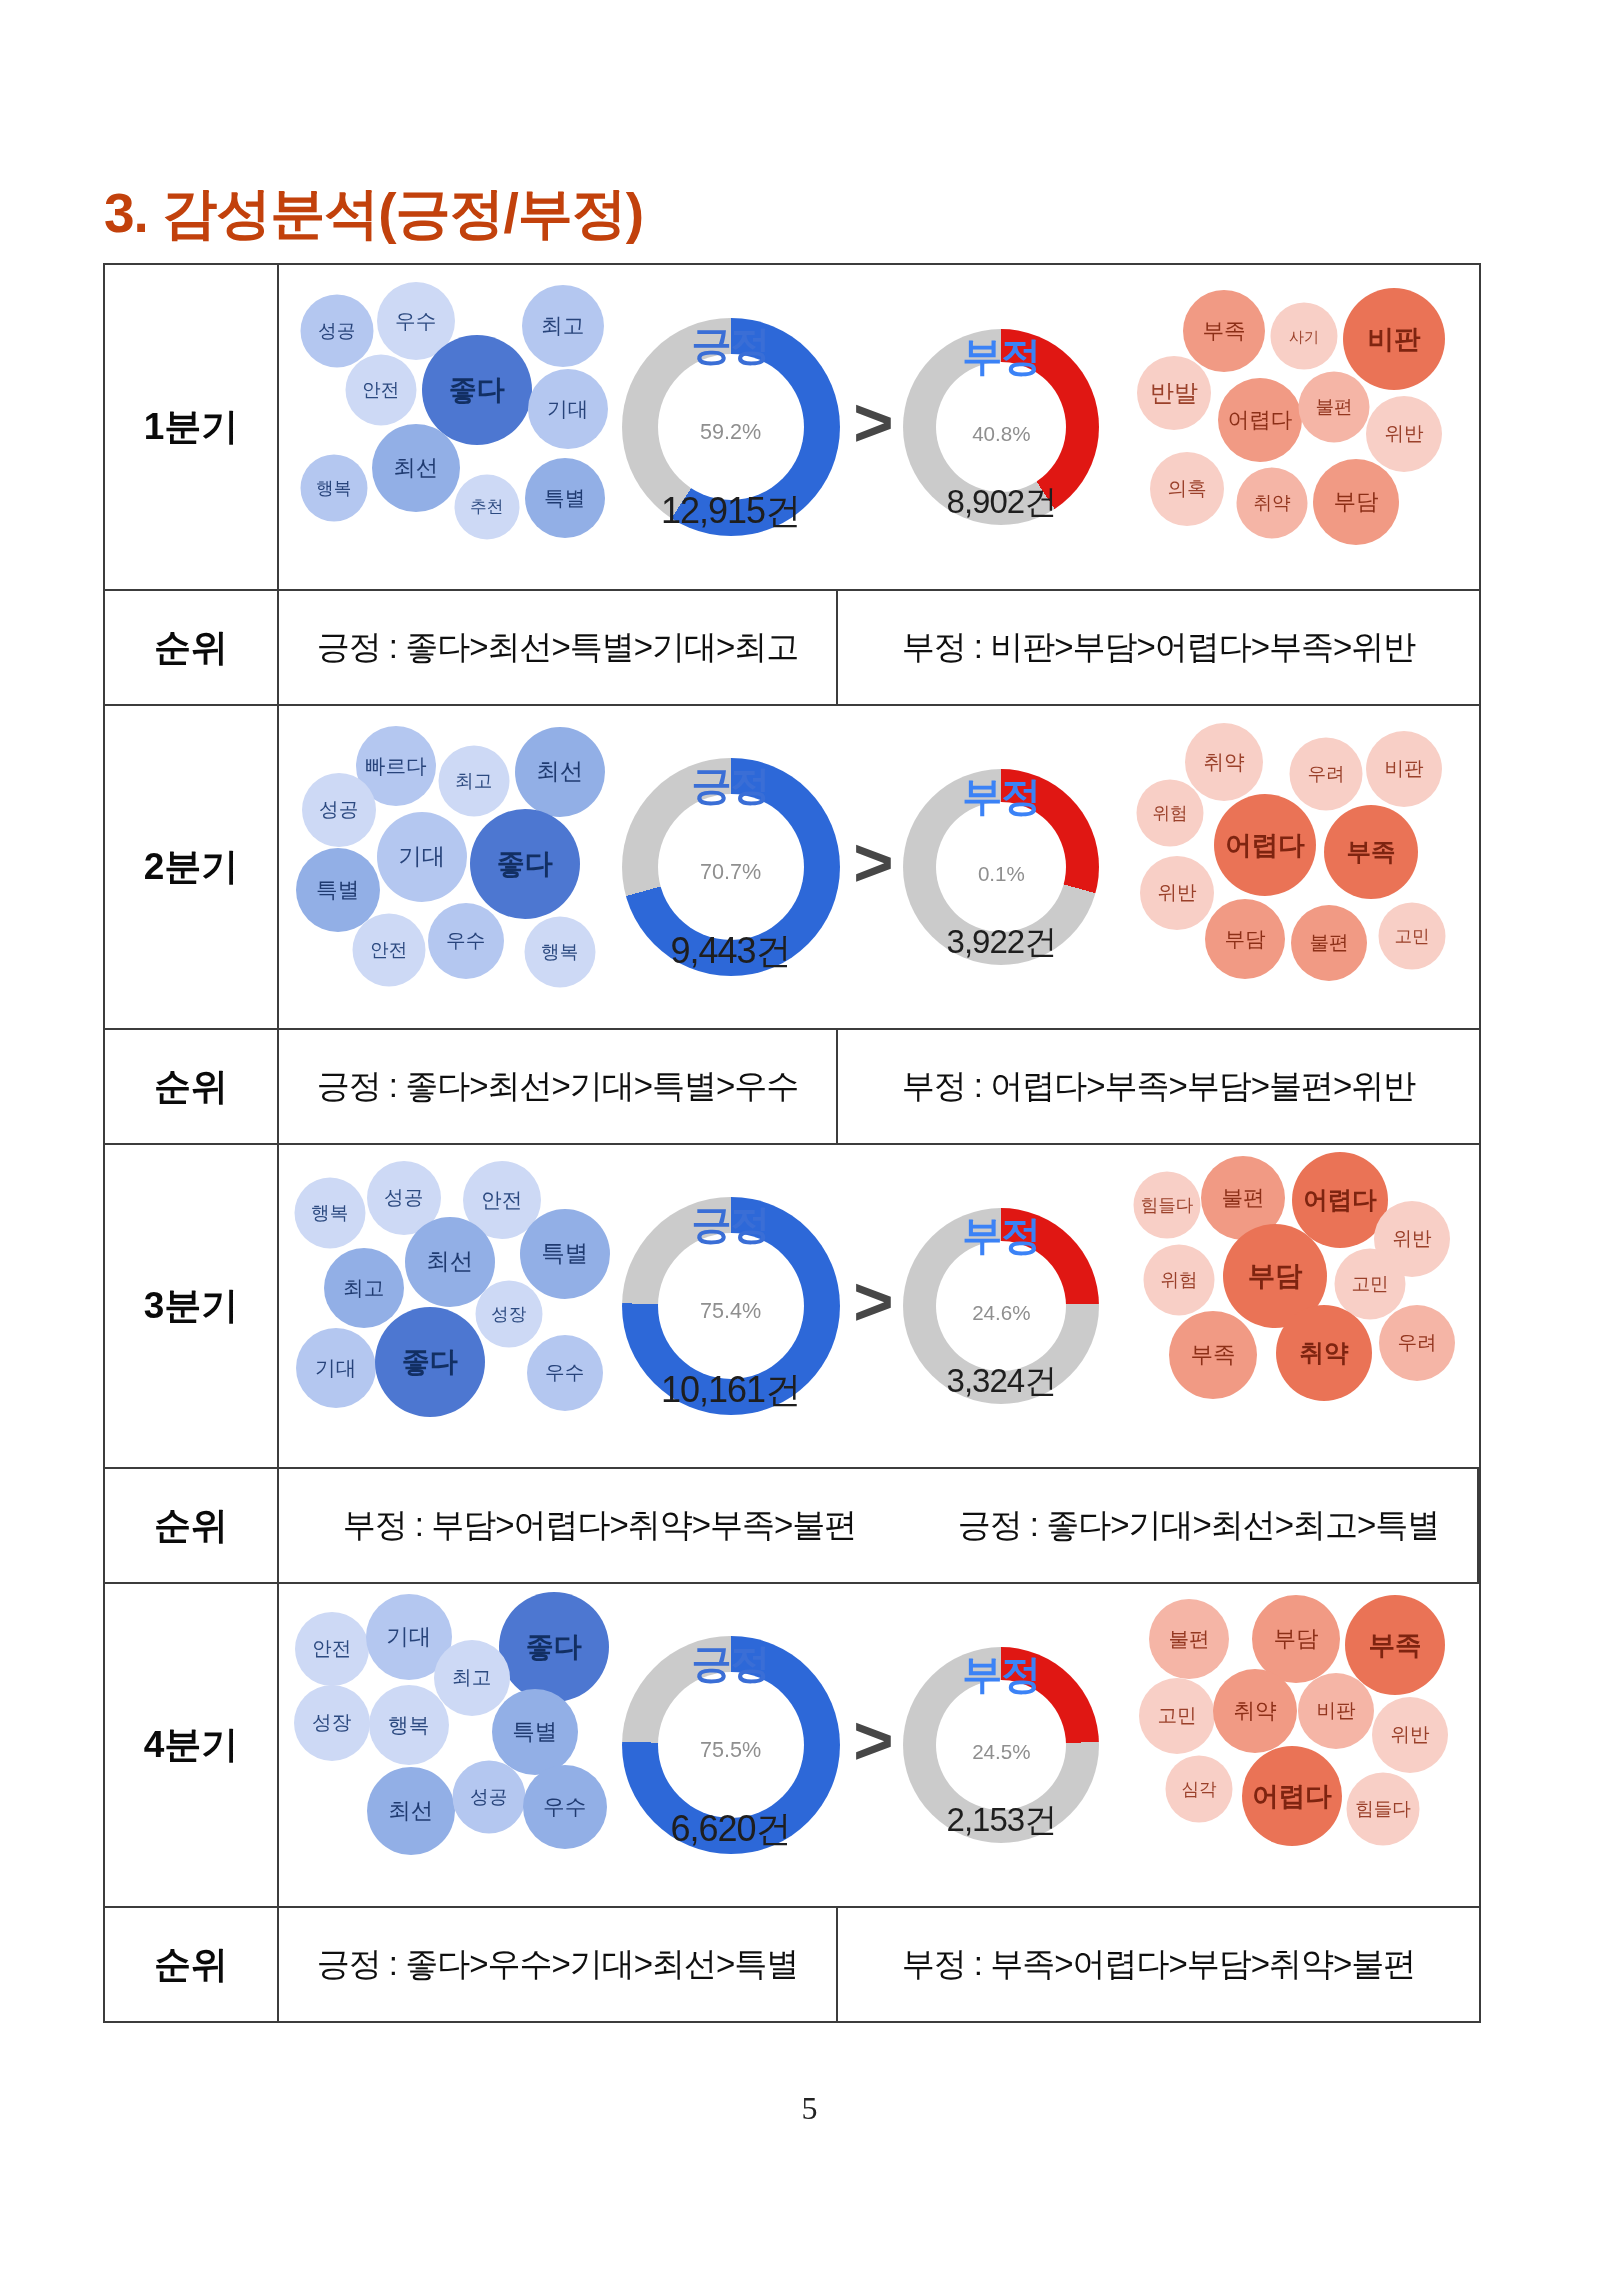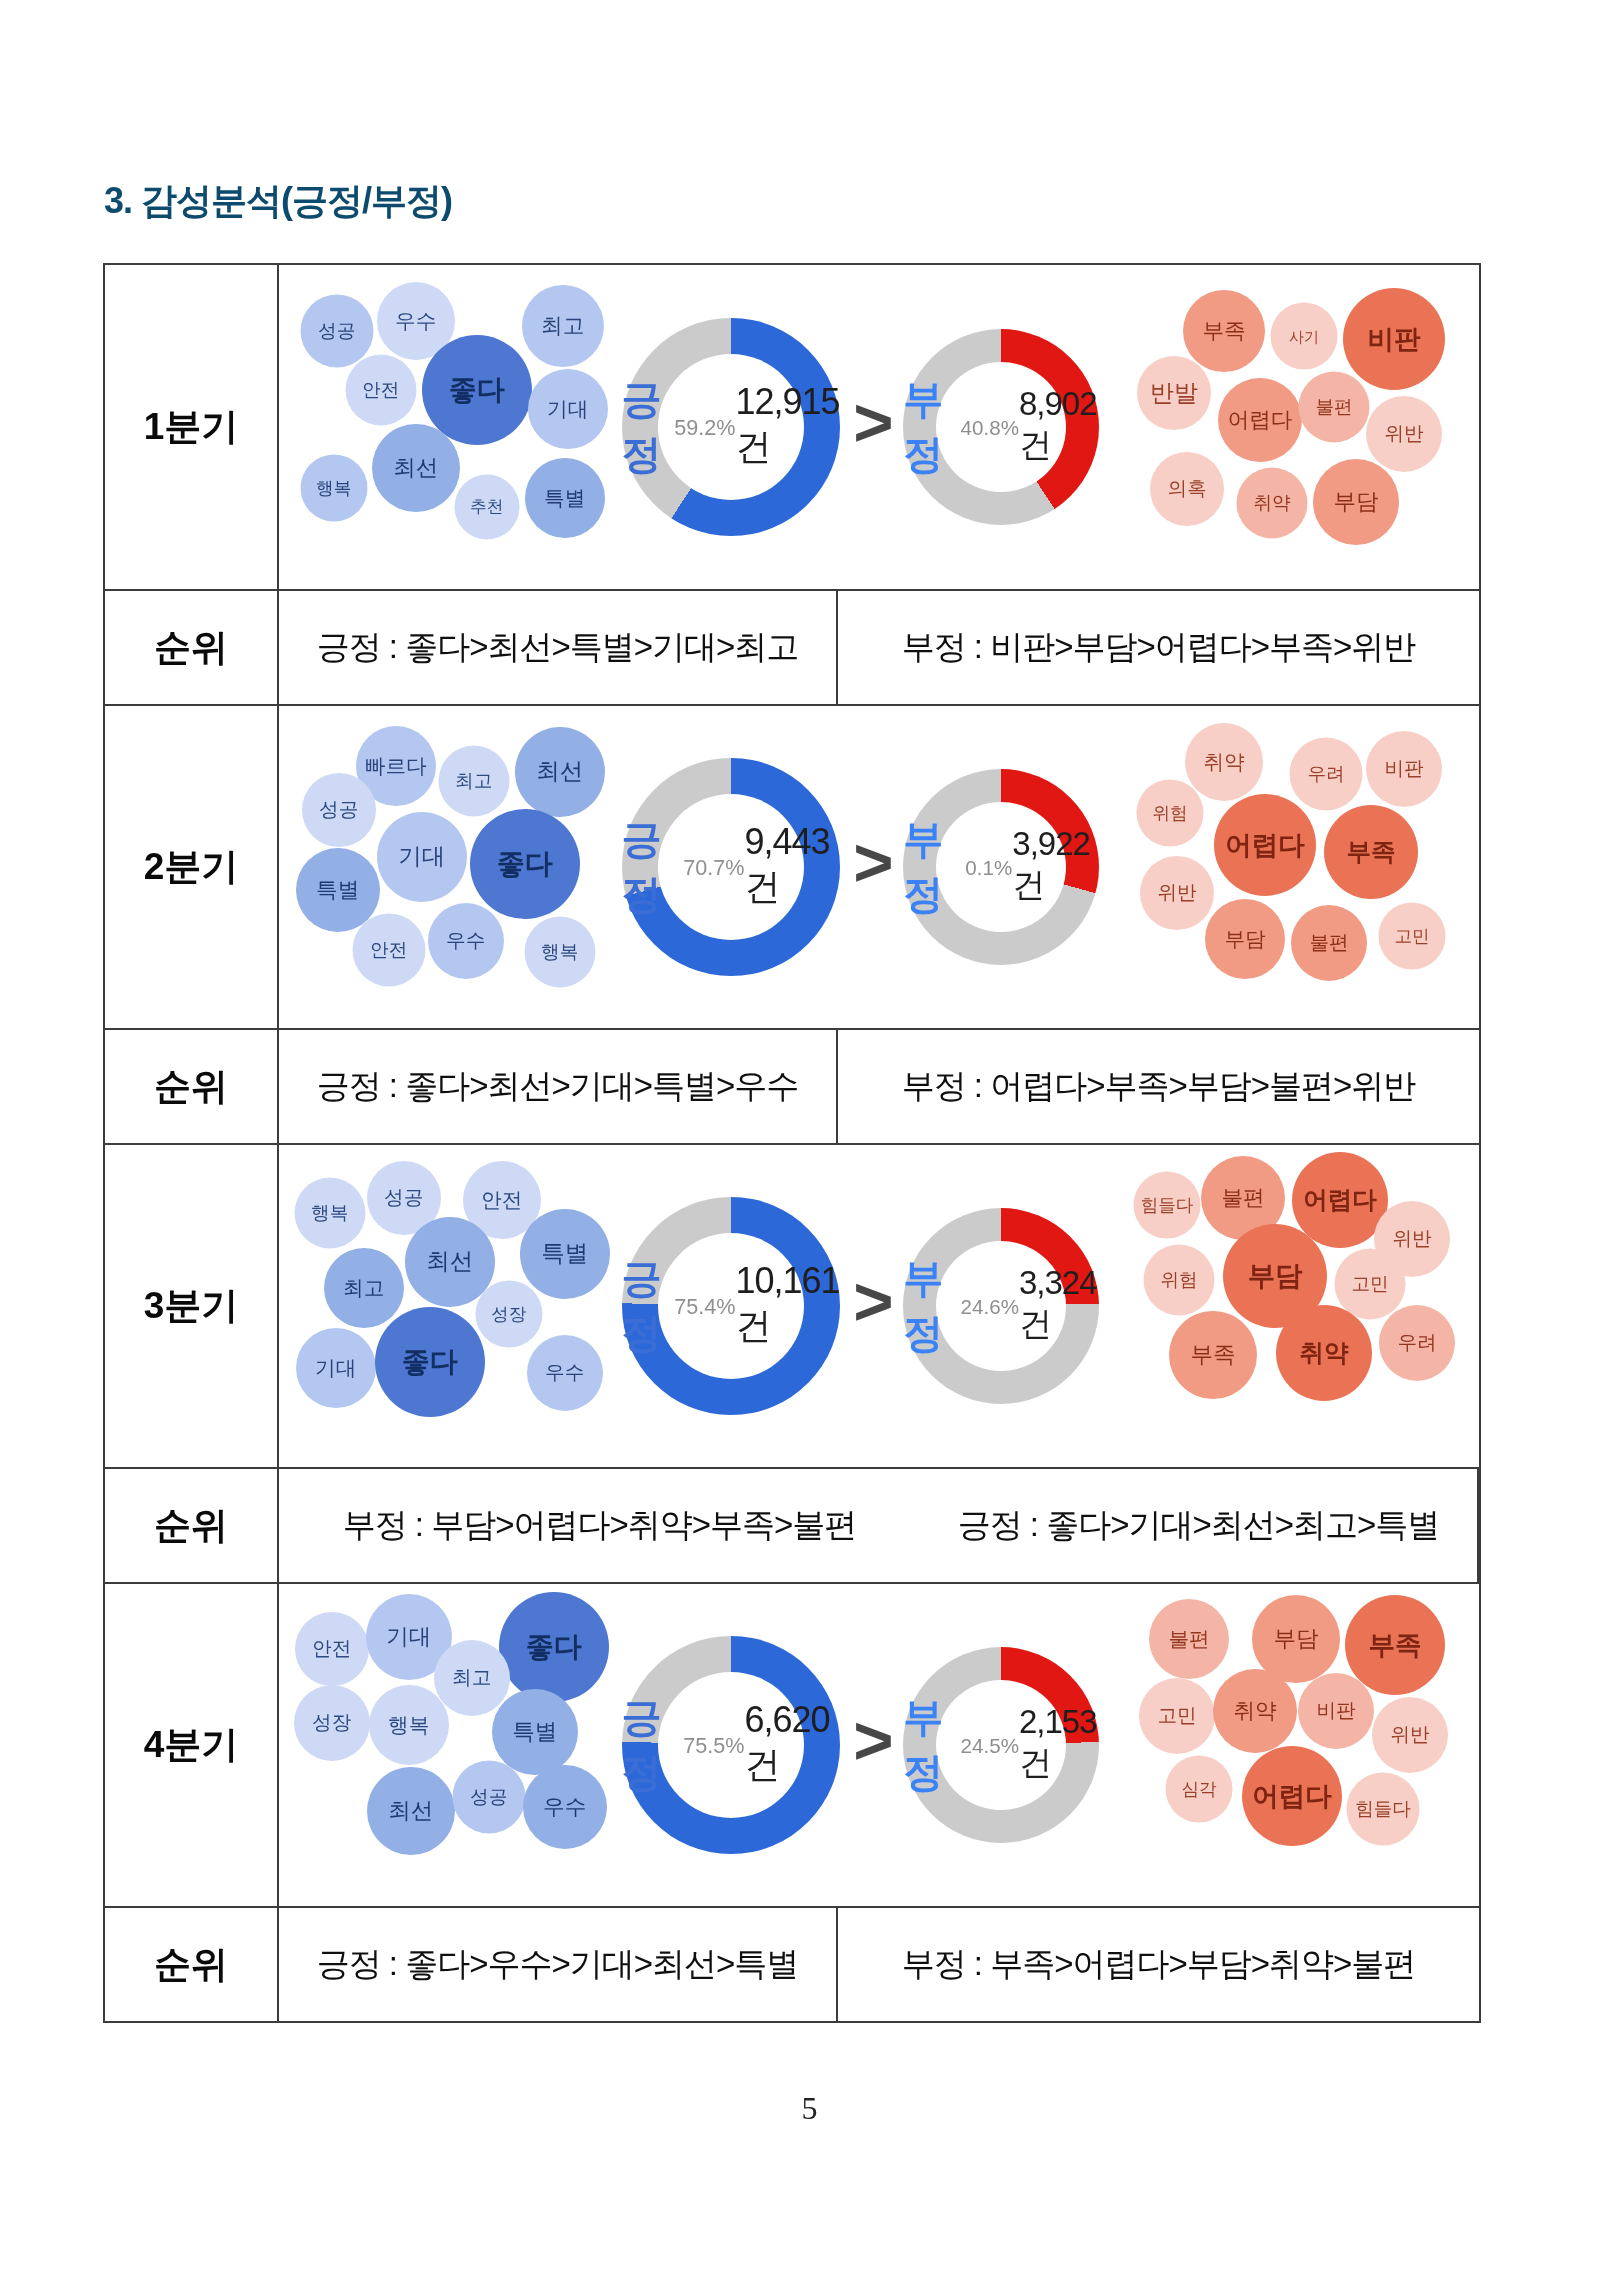--- a/index.html
+++ b/index.html
@@ -1,18 +1,18 @@
 <!DOCTYPE html>
 <html><head>
 <meta charset="utf-8">
 <style>
   html,body{margin:0;padding:0;background:#ffffff;}
   body{width:1619px;height:2290px;position:relative;font-family:"Liberation Sans",sans-serif;color:#111;}
   .page{position:absolute;inset:0;background:#fff;}
-  .title{position:absolute;left:104px;top:177px;font-size:36px;font-weight:800;letter-spacing:-1px;color:#0c4a6e;}
+  .title{position:absolute;left:104px;top:177px;font-size:55px;font-weight:800;letter-spacing:-1px;color:#c2410c;}
   .board{position:absolute;left:103px;top:263px;width:1378px;border:2px solid #3c3c3c;box-sizing:border-box;background:#fff;}
   .row{display:flex;border-top:2px solid #3c3c3c;box-sizing:border-box;}
   .row:first-child{border-top:none;}
   .q-row{height:324px;}
   .r-row{height:115px;}
   .label-cell{width:174px;flex:0 0 174px;border-right:2px solid #3c3c3c;display:flex;align-items:center;justify-content:center;font-size:37px;font-weight:800;color:#0a0a0a;box-sizing:border-box;}
   .content-cell{flex:1;display:flex;align-items:center;overflow:hidden;}
   .cloud{position:relative;height:294px;flex:0 0 auto;}
   .cloud.pos{width:323px;margin-left:13.7px;}
   .cloud.neg{width:359px;margin-left:13.7px;}
@@ -26,21 +26,21 @@
   .bubble.neg.t3{background:#f19a84;color:#8c2f17;}
   .bubble.neg.t4{background:#ea7356;color:#7e2410;font-weight:700;}
   .donut{position:relative;flex:0 0 auto;}
   .donut.pos{width:218px;height:218px;margin-left:5.9px;}
   .donut.neg{width:196px;height:196px;}
   .ring{position:absolute;inset:0;border-radius:50%;}
   .donut.pos .ring{background:conic-gradient(#2d68d8 0 var(--p), #cbcbcb var(--p) 100%);}
   .donut.neg .ring{background:conic-gradient(#e01713 0 var(--p), #cbcbcb var(--p) 100%);}
   .donut.pos .ring::after{content:"";position:absolute;inset:36px;background:#fff;border-radius:50%;}
   .donut.neg .ring::after{content:"";position:absolute;inset:33px;background:#fff;border-radius:50%;}
-  .center{position:absolute;inset:0;display:flex;align-items:center;justify-content:center;}
+  .center{position:absolute;inset:0;display:flex;flex-direction:column;align-items:center;justify-content:space-between;}
   .d-title{font-size:40px;font-weight:800;letter-spacing:-1px;}
   .donut.pos .d-title{color:#3a6ed6;}
   .donut.neg .d-title{color:#3b82f6;font-size:40px;}
   .d-pct{font-size:21.6px;color:#8f8f8f;margin-top:2.9px;}
   .donut.neg .d-pct{font-size:20.6px;}
   .d-count{font-size:36px;color:#1e1e1e;letter-spacing:-1px;margin-top:-1px;}
   .donut.neg .d-count{font-size:33px;}
   .gt{flex:0 0 auto;font-size:69px;font-weight:600;color:#474747;margin:0 9.8px 9.8px 13.7px;line-height:1;}
   .rank-cell{display:flex;align-items:center;justify-content:center;font-size:33px;color:#0f0f0f;letter-spacing:-1px;box-sizing:border-box;}
   .rank-cell.pos{width:559px;flex:0 0 559px;border-right:2px solid #3c3c3c;}

